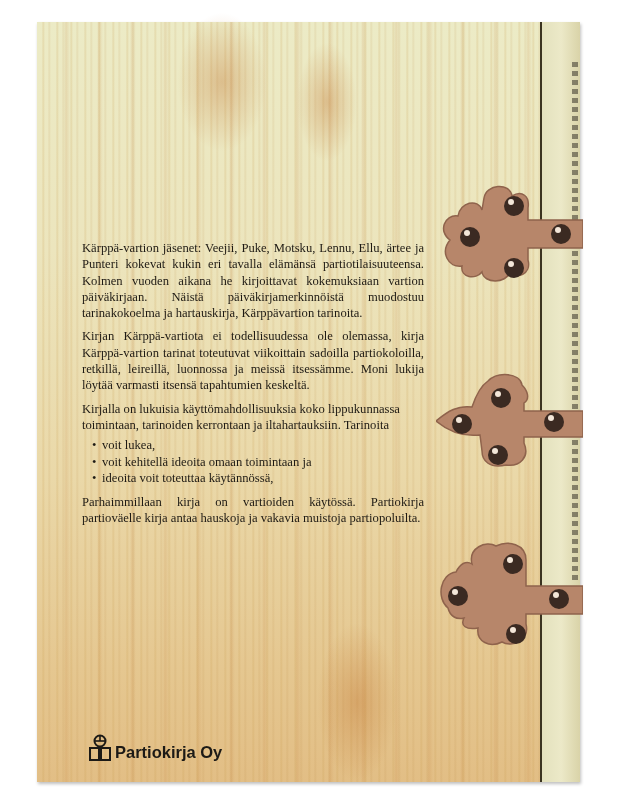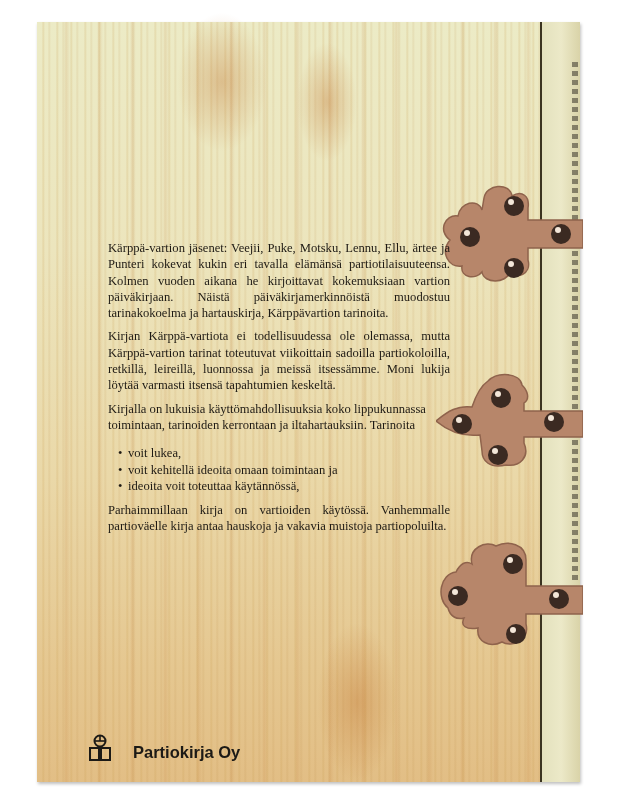--- a/index.html
+++ b/index.html
@@ -31,29 +31,29 @@
     .spine-edge {
       position:absolute; left:505px; top:0; width:38px; height:760px;
       background: linear-gradient(90deg, #e3e1bd 0%, #ece9c8 50%, #d9d3a8 100%);
     }
     .spine-text {
       position:absolute; left:535px; top:40px; width:6px; height:520px;
       background: repeating-linear-gradient(180deg, #3a352a 0px, #3a352a 5px, rgba(0,0,0,0) 5px, rgba(0,0,0,0) 9px);
       opacity:0.55;
     }
     .text-block {
-      position:absolute; left:108px; top:240px; width:342px;
+      position:absolute; left:82px; top:240px; width:342px;
       font-size:12.6px; line-height:16.3px; color:#1e1a14; text-align:justify;
     }
     .text-block p { margin:0 0 7px 0; }
     .text-block ul { margin:0 0 8px 0; padding:0 0 0 10px; list-style:none; }
     .text-block li { position:relative; padding-left:10px; }
     .text-block li::before { content:"•"; position:absolute; left:0; top:0; }
     .publisher {
-      position:absolute; left:89px; top:734px; display:flex; align-items:flex-end; gap:22px;
+      position:absolute; left:89px; top:734px; display:flex; align-items:flex-end; gap:4px;
       font-family:"Liberation Sans", sans-serif; font-weight:bold; font-size:16.5px; color:#1c1a16;
     }
     .publisher svg { display:block; }
     .hinge { position:absolute; }
   </style>
 </head>
 <body>
 
 <div class="cover">
   <div class="knot" style="left:140px;top:-10px;width:90px;height:140px;"></div>
@@ -96,28 +96,28 @@
       <circle cx="19" cy="54" r="3" fill="#f3e6d8"></circle>
     <circle cx="80" cy="96" r="10" fill="#3b2a22"></circle>
       <circle cx="77" cy="92" r="3" fill="#f3e6d8"></circle>
     <circle cx="123" cy="61" r="10" fill="#3b2a22"></circle>
       <circle cx="120" cy="57" r="3" fill="#f3e6d8"></circle>
   </svg>
 </div>
 
 <div class="text-block">
   <p>Kärppä-vartion jäsenet: Veejii, Puke, Motsku, Lennu, Ellu, ärtee ja Punteri kokevat kukin eri tavalla elämänsä partiotilaisuuteensa. Kolmen vuoden aikana he kirjoittavat kokemuksiaan vartion päiväkirjaan. Näistä päiväkirjamerkinnöistä muodostuu tarinakokoelma ja hartauskirja, Kärppävartion tarinoita.</p>
-  <p>Kirjan Kärppä-vartiota ei todellisuudessa ole olemassa, mutta Kärppä-vartion tarinat toteutuvat viikoittain sadoilla partiokoloilla, retkillä, leireillä, luonnossa ja meissä itsessämme. Moni lukija löytää varmasti itsensä tapahtumien keskeltä.</p>
-  <p style="margin-bottom:12px;text-align:left;">Kirjalla on lukuisia käyttömahdollisuuksia koko lippukunnassa toimintaan, tarinoiden kerrontaan ja iltahartauksiin. Tarinoita</p>
+  <p>Kirjan Kärppä-vartiota ei todellisuudessa ole olemassa, kirja Kärppä-vartion tarinat toteutuvat viikoittain sadoilla partiokoloilla, retkillä, leireillä, luonnossa ja meissä itsessämme. Moni lukija löytää varmasti itsensä tapahtumien keskeltä.</p>
+  <p style="margin-bottom:4px;text-align:left;">Kirjalla on lukuisia käyttömahdollisuuksia koko lippukunnassa toimintaan, tarinoiden kerrontaan ja iltahartauksiin. Tarinoita</p>
   <ul>
     <li>voit lukea,</li>
     <li>voit kehitellä ideoita omaan toimintaan ja</li>
     <li>ideoita voit toteuttaa käytännössä,</li>
   </ul>
-  <p>Parhaimmillaan kirja on vartioiden käytössä. Vanhemmalle partioväelle kirja antaa hauskoja ja vakavia muistoja partiopoluilta.</p>
+  <p>Parhaimmillaan kirja on vartioiden käytössä. Partiokirja partioväelle kirja antaa hauskoja ja vakavia muistoja partiopoluilta.</p>
 </div>
 
 <div class="publisher">
   <svg width="22" height="28" viewBox="0 0 22 28">
     <circle cx="11" cy="7" r="5.5" fill="none" stroke="#1c1a16" stroke-width="2"></circle>
     <line x1="5.5" y1="7" x2="16.5" y2="7" stroke="#1c1a16" stroke-width="1.6"></line>
     <line x1="11" y1="1.5" x2="11" y2="7" stroke="#1c1a16" stroke-width="1.6"></line>
     <rect x="1" y="14" width="9" height="12" fill="none" stroke="#1c1a16" stroke-width="2"></rect>
     <rect x="12" y="14" width="9" height="12" fill="none" stroke="#1c1a16" stroke-width="2"></rect>
   </svg>

